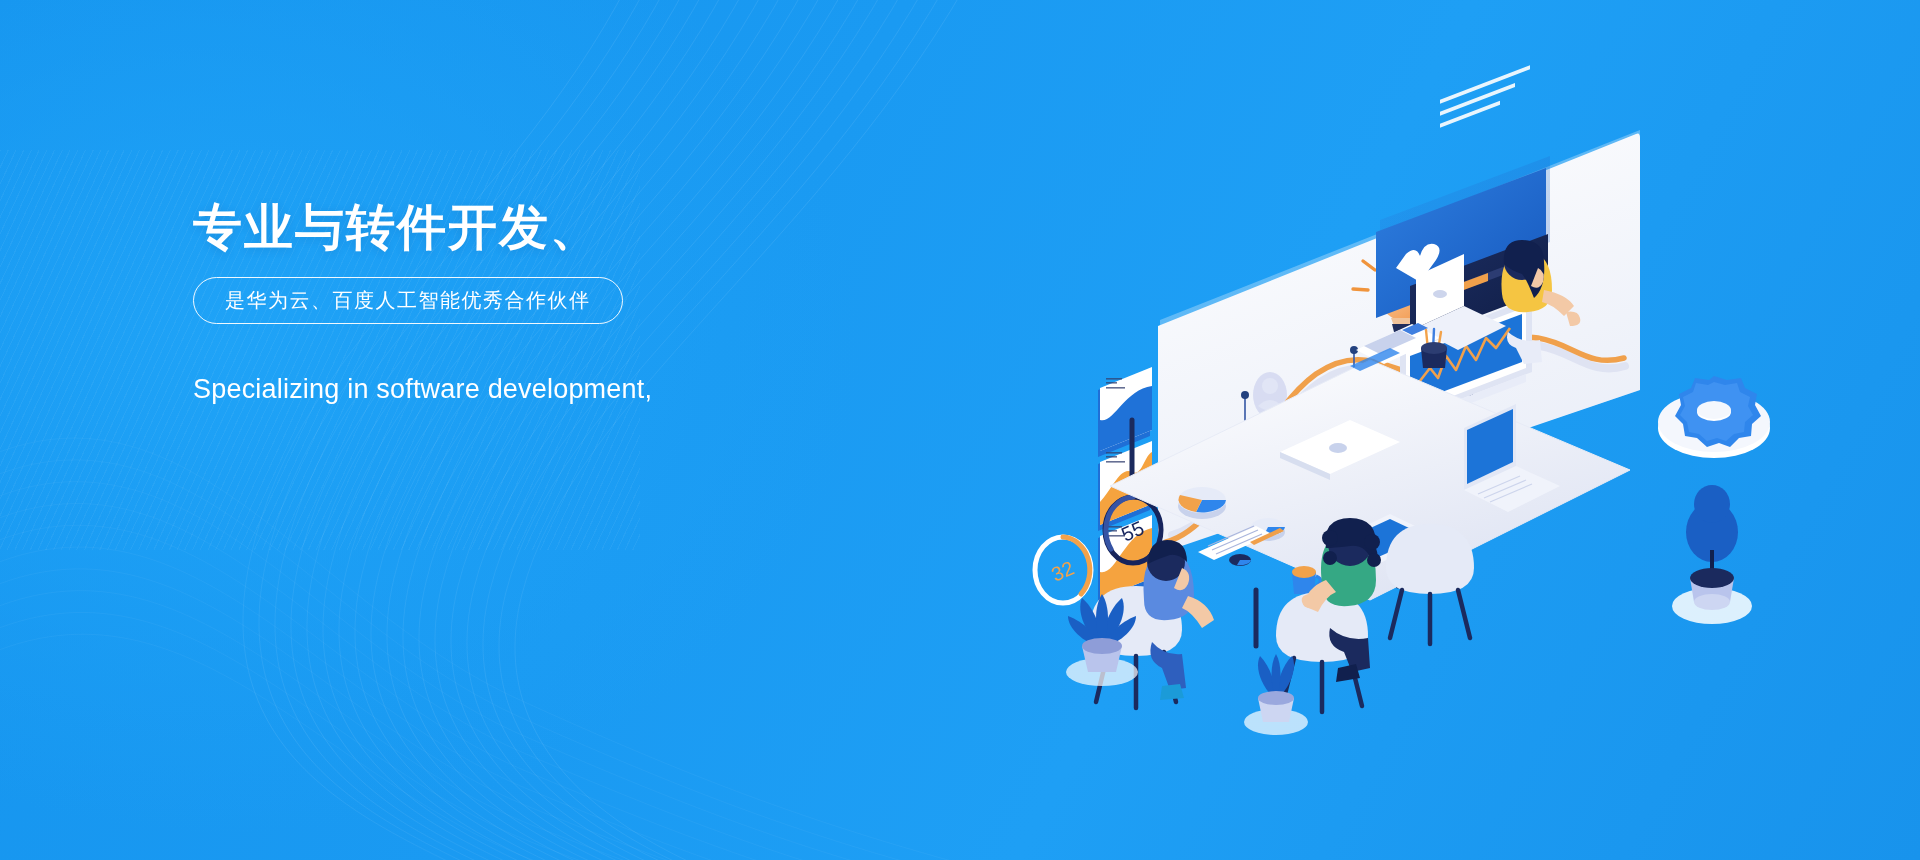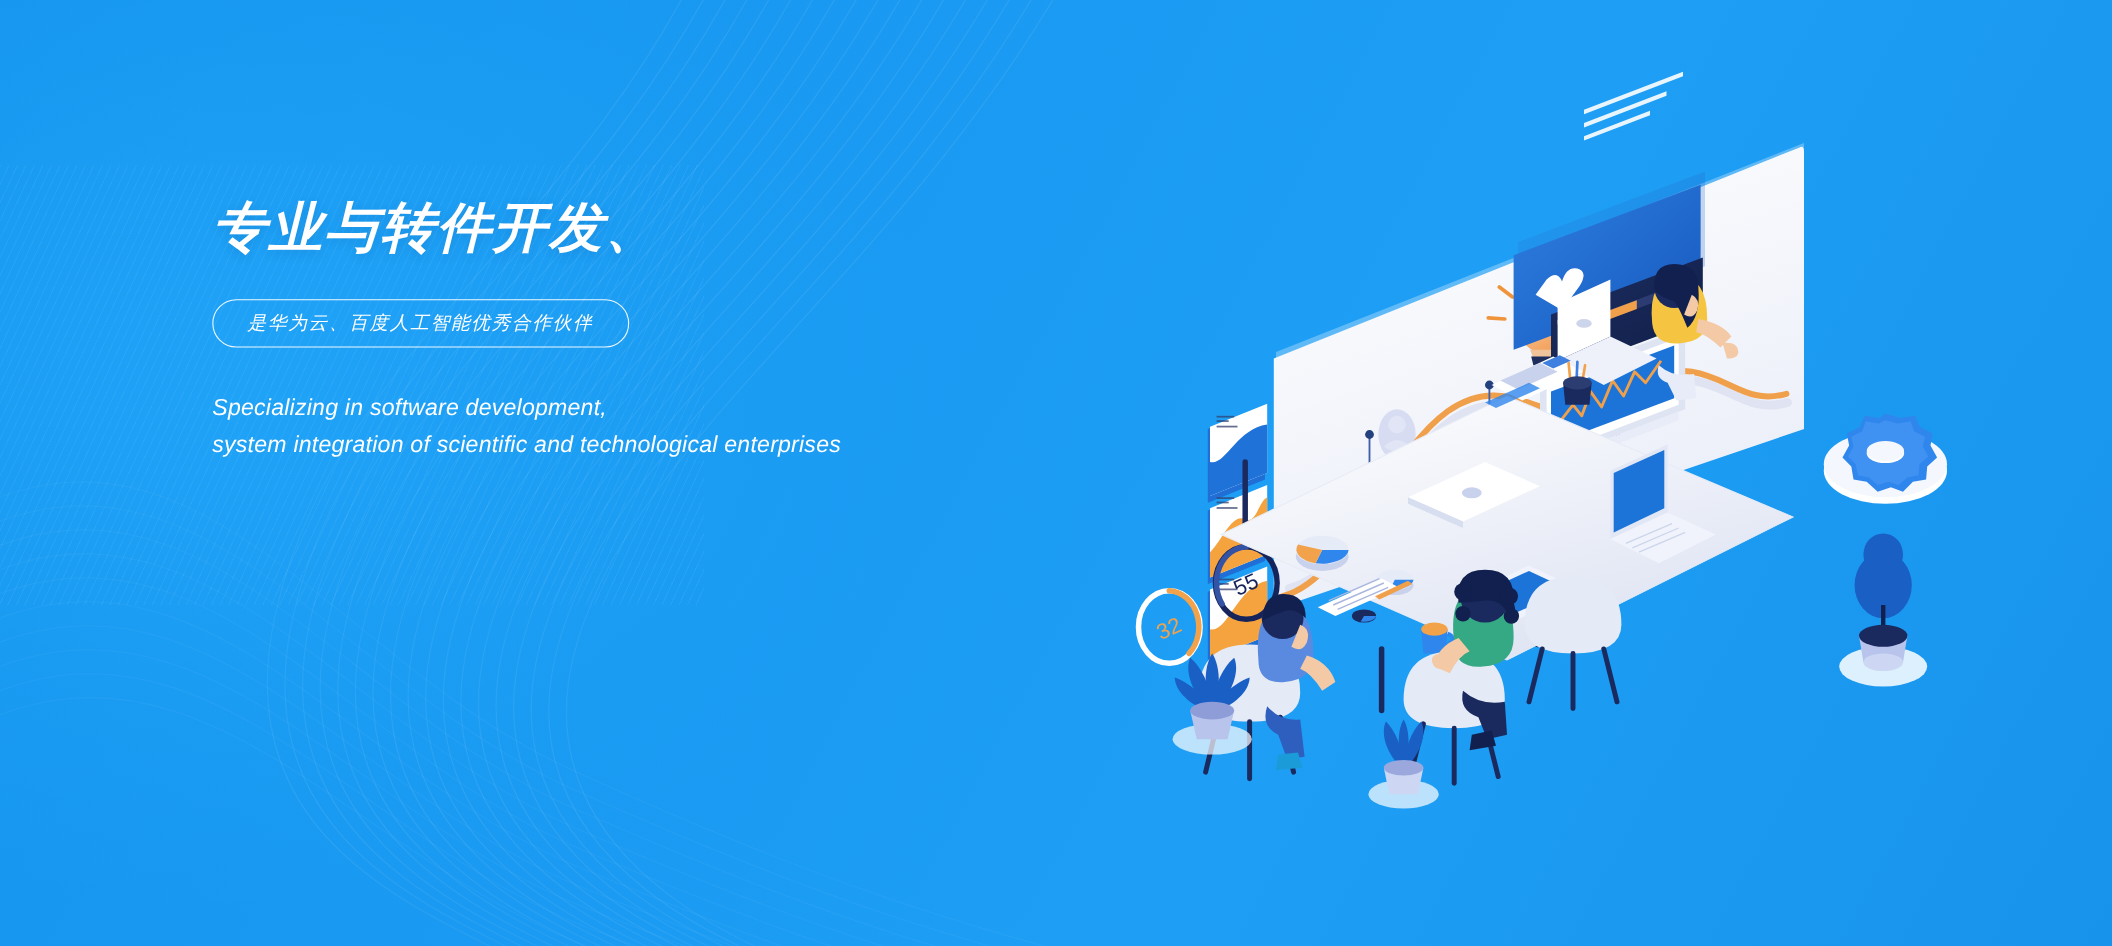--- a/index.html
+++ b/index.html
@@ -25,46 +25,46 @@
   .bg-mesh { position:absolute; inset:0; opacity:.55; }
   .bg-mesh-2 { position:absolute; inset:0; opacity:.40; }
   .bg-diag {
     position:absolute; left:0; top:150px; width:640px; height:400px;
     background:repeating-linear-gradient(115deg,
        rgba(255,255,255,.055) 0px, rgba(255,255,255,.055) 1px,
        rgba(255,255,255,0) 1px, rgba(255,255,255,0) 7px);
     opacity:.9; pointer-events:none;
   }
   
-  .copy { position:absolute; left:193px; top:177px; width:760px;font-style:italic; }
+  .copy { position:absolute; left:193px; top:196px; width:760px; }
   .headline {
     color:#ffffff;
     font-size:49px;
     font-weight:bold;
     letter-spacing:2px;
     line-height:62px;
     text-shadow:0 2px 10px rgba(0,40,90,.13);
   }
   .headline div { white-space:nowrap; }
   .pill {
     display:inline-block;
-    margin-top:33px;
+    margin-top:19px;
     padding:12px 31px 13px;
     border:1.6px solid rgba(255,255,255,.93);
     border-radius:40px;
     color:#ffffff;
-    font-size:17px;
+    font-size:20px;
     letter-spacing:1.5px;
     line-height:1;
     white-space:nowrap;
   }
   .subcopy {
-    margin-top:38px;
+    margin-top:48px;
     color:#ffffff;
-    font-size:21px;
+    font-size:27px;
     line-height:34px;
     letter-spacing:.2px;
     font-weight:300;
   }
   .subcopy div { white-space:nowrap; }
 
   
   .illus { position:absolute; left:1080px; top:90px; width:820px; height:640px; }
   .illus svg { display:block; width:100%; height:100%; overflow:visible; }
 </style>
@@ -122,21 +122,20 @@
 
   <div class="bg-diag"></div>
 
   <div class="copy">
     <h1 class="headline">
       <div>专业与转件开发、</div>
     </h1>
     <div class="pill">是华为云、百度人工智能优秀合作伙伴</div>
     <div class="subcopy">
       <div>Specializing in software development,</div>
-      <div>system integration of scientific and technological enterprises</div>
     </div>
   </div>
 
   <div class="illus">
   <svg viewBox="0 0 820 640">
     <defs>
       <linearGradient id="panelG" x1="0" y1="0" x2="0.4" y2="1">
         <stop offset="0%" stop-color="#ffffff"></stop>
             <stop offset="100%" stop-color="#eaeef8"></stop>
       </linearGradient>

